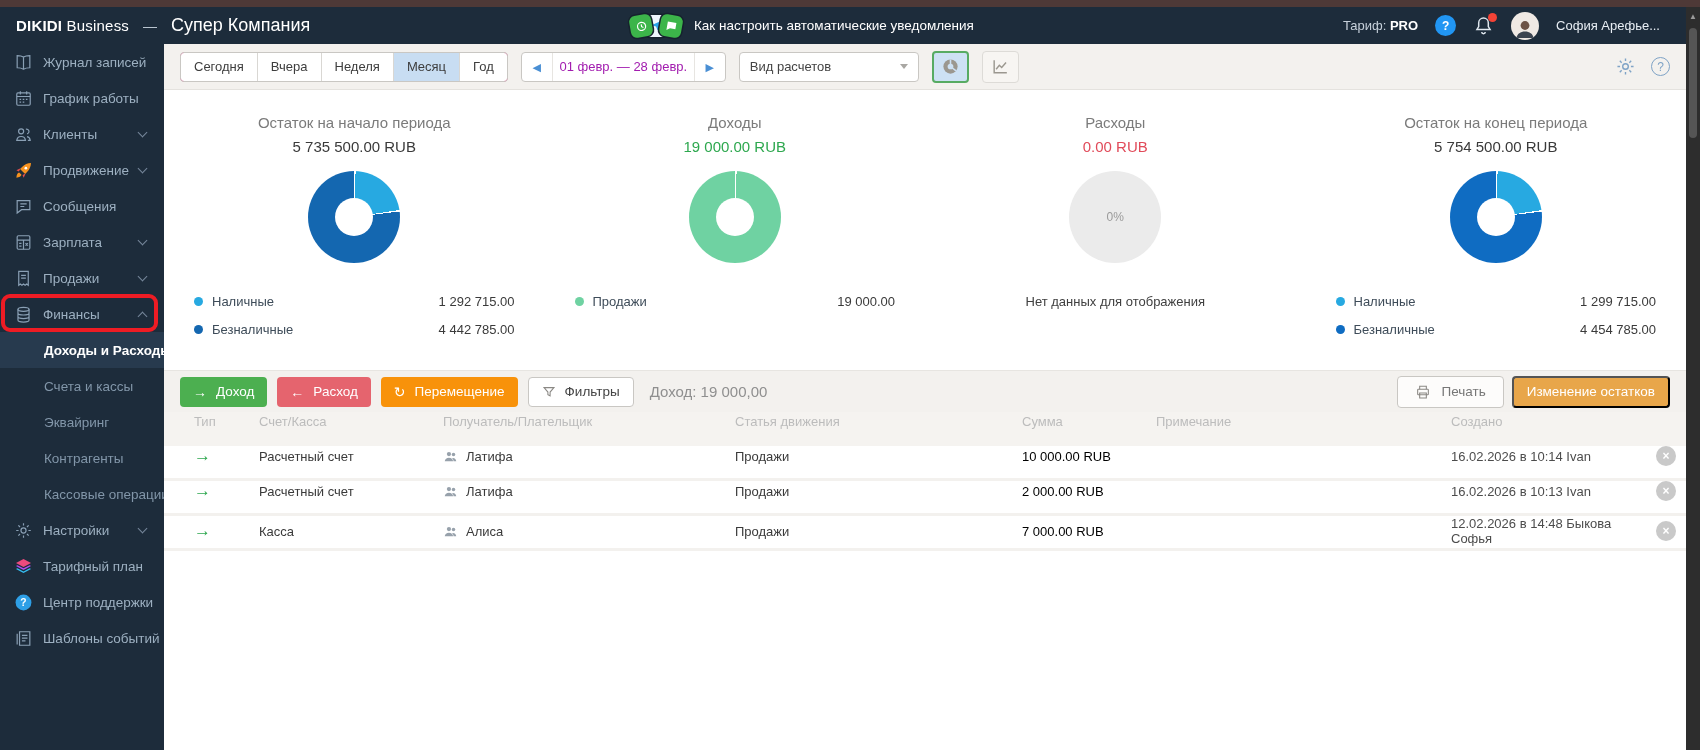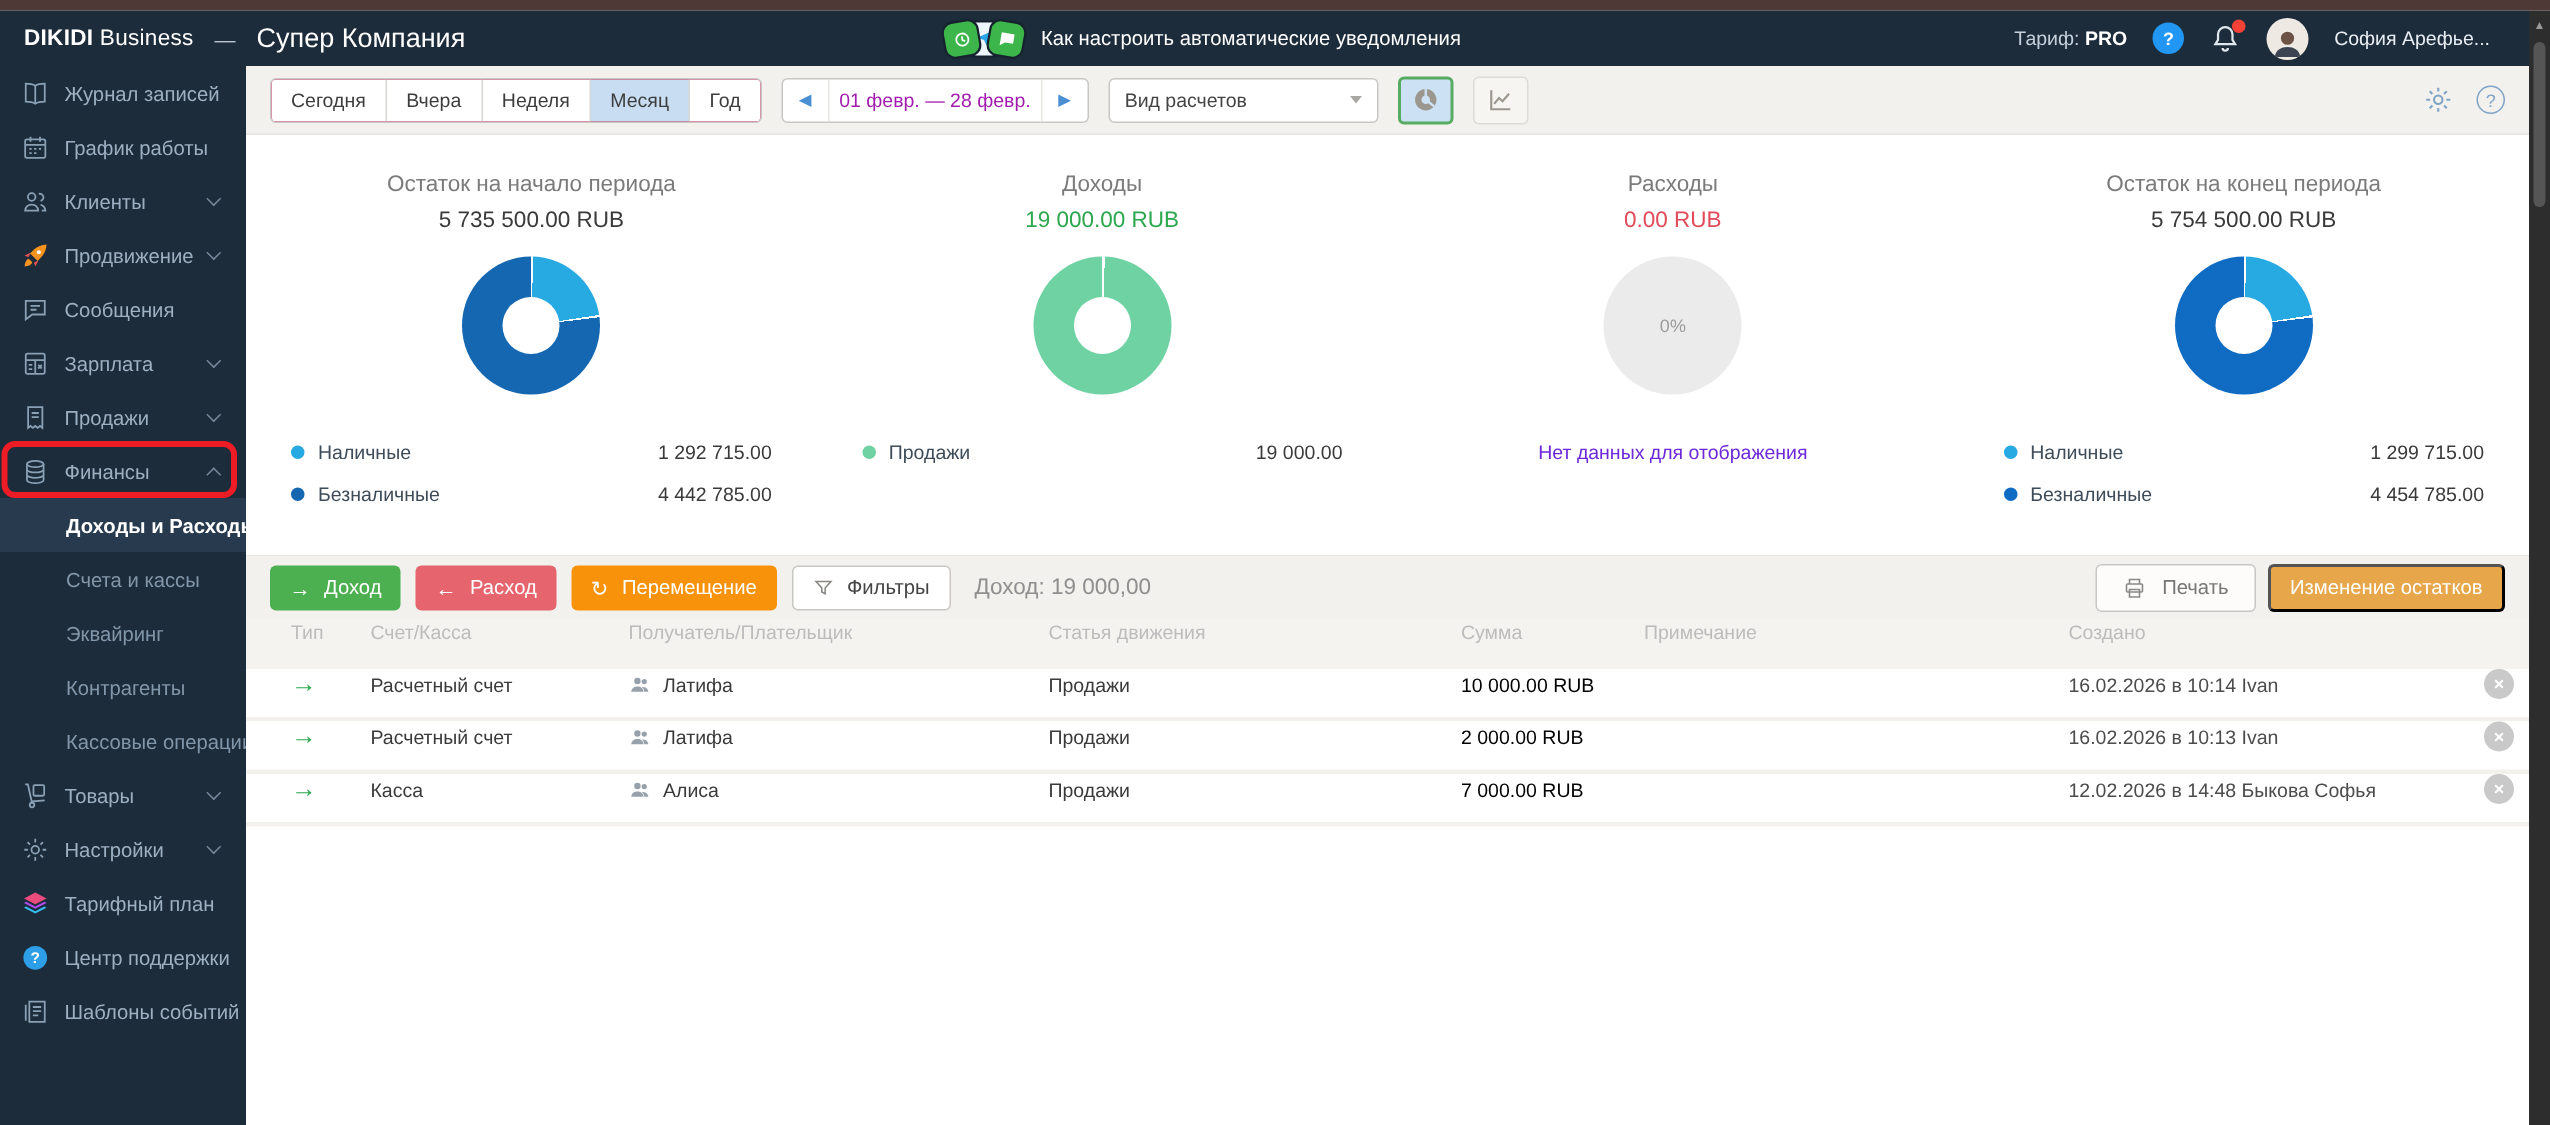--- a/index.html
+++ b/index.html
@@ -74,37 +74,37 @@
   .card-title { font-size:15px; color:#7b7b7b; }
   .card-amount { font-size:15px; font-weight:normal; margin-top:7px; }
   .donut { width:92px; height:92px; border-radius:50%; margin:16px auto 0; position:relative; }
   .donut .hole { position:absolute; left:50%; top:50%; width:38px; height:38px; margin:-19px 0 0 -19px; background:#fff; border-radius:50%; }
   .donut.empty { display:flex; align-items:center; justify-content:center; font-size:12px; color:#9b9b9b; }
   .legend { margin-top:24px; padding:0 30px; }
   .legend-row { display:flex; align-items:center; height:28px; }
   .legend-dot { width:9px; height:9px; border-radius:50%; flex:none; }
   .legend-label { font-size:13px; color:#3e4c59; margin-left:9px; }
   .legend-value { margin-left:auto; font-size:13px; color:#3a3a3a; }
-  .nodata { margin-top:24px; height:28px; display:flex; align-items:center; justify-content:center; font-size:13px; color:#6d28d9; }
+  .nodata { margin-top:24px; height:28px; display:flex; align-items:center; justify-content:center; font-size:13px; color:#404040; }
   
   .toolbar { height:41px; background:#f3f1ee; display:flex; align-items:center; padding:0 16px; gap:10px; }
   .tb-btn { height:30px; border-radius:4px; display:flex; align-items:center; padding:0 13px; font-size:13.5px; color:#fff; cursor:pointer; gap:9px; border:none; white-space:nowrap; }
   .tb-btn .ar { font-size:14px; }
   .tb-green { background:#4caf50; }
   .tb-red { background:#e5646e; }
   .tb-orange { background:#f8920a; }
   .tb-filter { background:#fff; border:1px solid #c9c7c3; color:#444; }
   .tb-filter svg { width:14px; height:14px; }
   .tb-summary { font-size:15px; color:#8f8f8f; margin-left:6px; white-space:nowrap; }
   .tb-right { margin-left:auto; display:flex; gap:8px; }
   .tb-print { background:#fdfcfb; border:1px solid #c9c7c3; color:#777; height:32px; border-radius:4px; display:flex; align-items:center; gap:10px; padding:0 17px; font-size:13.5px; cursor:pointer; }
   .tb-print svg { width:16px; height:16px; }
   .tb-balance { background:#e8a64a; color:#fff; height:32px; border-radius:4px; display:flex; align-items:center; padding:0 13px; font-size:13.5px; cursor:pointer; white-space:nowrap; }
   
-  .t-grid { display:grid; grid-template-columns:53px 172px 280px 275px 122px 283px auto 46px; align-items:center; padding:0 10px 16px 30px; }
+  .t-grid { display:grid; grid-template-columns:53px 172px 280px 275px 122px 283px auto 46px; align-items:center; padding:0 10px 16px 30px;gap:12px; }
   .t-head { height:34px; background:#f5f3f0; font-size:13px; color:#bcbcbc; }
   .t-row { height:35px; background:#fff; border-bottom:3px solid #f3f1ee; font-size:13px; color:#3a3a3a; cursor:pointer; }
   .row-arrow { color:#2ea84f; font-size:17px; font-weight:bold; }
   .payer { display:flex; align-items:center; gap:8px; }
   .payer svg { width:15px; height:15px; color:#97a1ab; flex:none; }
   .sum { color:#000000; }
   .created { color:#4c4c4c; }
   .row-close { width:20px; height:20px; border-radius:50%; background:#c9c9c9; color:#fff; font-size:12px; font-weight:bold; display:flex; align-items:center; justify-content:center; justify-self:end; cursor:pointer; line-height:1; }
   
   .vscroll { position:absolute; right:0; top:7px; bottom:0; width:14px; background:#2d2d2d; z-index:70; cursor:pointer; }
@@ -250,31 +250,20 @@
       <span class="s-label">Счета и кассы</span>
     </div>
     <div class="side-item sub">
       <span class="s-label">Эквайринг</span>
     </div>
     <div class="side-item sub">
       <span class="s-label">Контрагенты</span>
     </div>
     <div class="side-item sub">
       <span class="s-label">Кассовые операции</span>
-    </div>
-    <div class="side-item">
-      <span class="s-icon">
-        <svg viewBox="0 0 24 24" fill="none" stroke="currentColor" stroke-width="1.5">
-          <rect x="10.5" y="3" width="9" height="9" rx="1"></rect>
-          <path d="M3.5 2.5h2.3L9 16.8l11-1"></path>
-          <circle cx="9.3" cy="19.8" r="1.9"></circle>
-        </svg>
-      </span>
-      <span class="s-label">Товары</span>
-      <span class="chev"></span>
     </div>
     <div class="side-item">
       <span class="s-icon">
         <svg viewBox="0 0 24 24" fill="none" stroke="currentColor" stroke-width="1.5">
           <circle cx="12" cy="12" r="3.2"></circle>
           <path d="M12 2.8v3M12 18.2v3M21.2 12h-3M5.8 12h-3M18.5 5.5l-2.1 2.1M7.6 16.4l-2.1 2.1M18.5 18.5l-2.1-2.1M7.6 7.6L5.5 5.5"></path>
         </svg>
       </span>
       <span class="s-label">Настройки</span>
       <span class="chev"></span>

